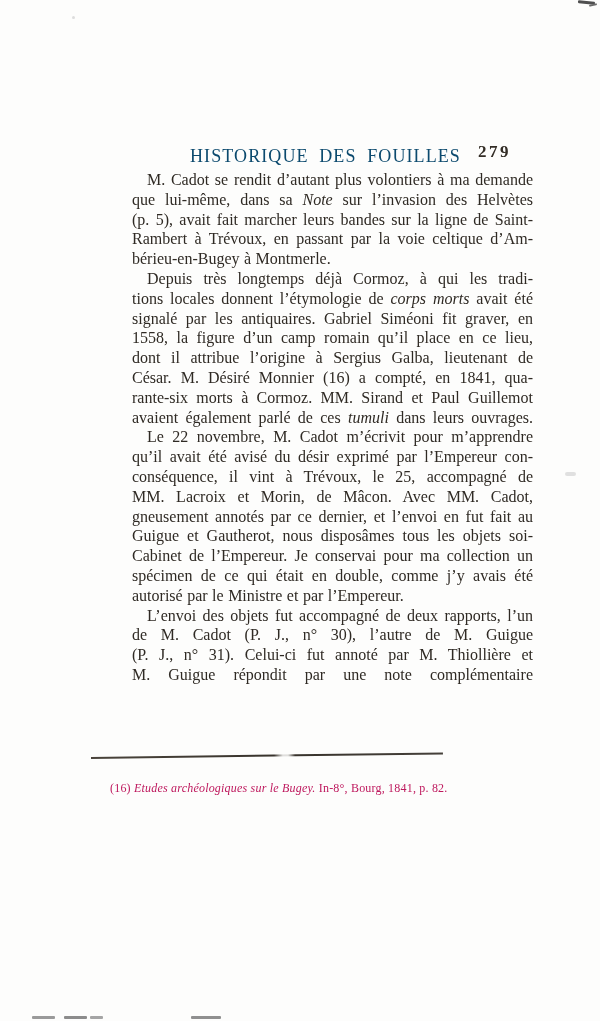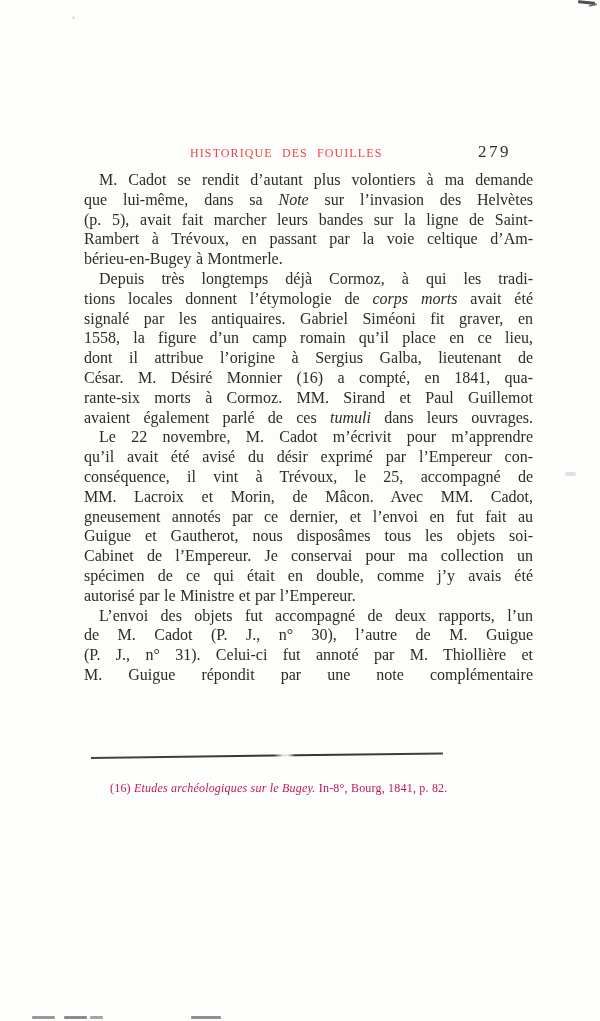--- a/index.html
+++ b/index.html
@@ -8,34 +8,35 @@
     width:600px;height:1021px;
     background:#fdfdfc;
     font-family:"Liberation Serif","DejaVu Serif",serif;
     color:#2f2a24;
     overflow:hidden;
   }
   
   .header{position:absolute;left:84px;top:144px;width:449px;height:20px;}
   .header-title{
     position:absolute;left:106px;top:2px;
-    font-size:12px;letter-spacing:1.1px;word-spacing:5px;
-    color:#ef4444;white-space:nowrap;
+    font-size:18px;letter-spacing:1.1px;word-spacing:5px;
+    color:#0c4a6e;white-space:nowrap;
   }
   .header-folio{
     position:absolute;left:394px;top:-2px;
-    font-size:17px;letter-spacing:2.5px;color:#332d26;
+    font-size:17px;letter-spacing:2.5px;color:#332d26;font-weight:bold;
   }
   
   .text-block{position:absolute;left:84px;top:170px;width:449px;}
   .para{margin:0;}
   .line{
     font-size:16px;line-height:19.8px;
     text-align:justify;text-align-last:justify;
     word-spacing:0.5px;
+    margin-left:48px;
   }
   .line.first{text-indent:15px;}
   .line.end{text-align-last:left;}
   .it{font-style:italic;}
   
   .footnote-rule{
     position:absolute;left:91px;top:757px;width:352px;height:2px;
     background:linear-gradient(90deg,
       #4a443b 0%, #38332c 52%,
       rgba(58,53,44,0.15) 54.5%, rgba(58,53,44,0.15) 56%,

